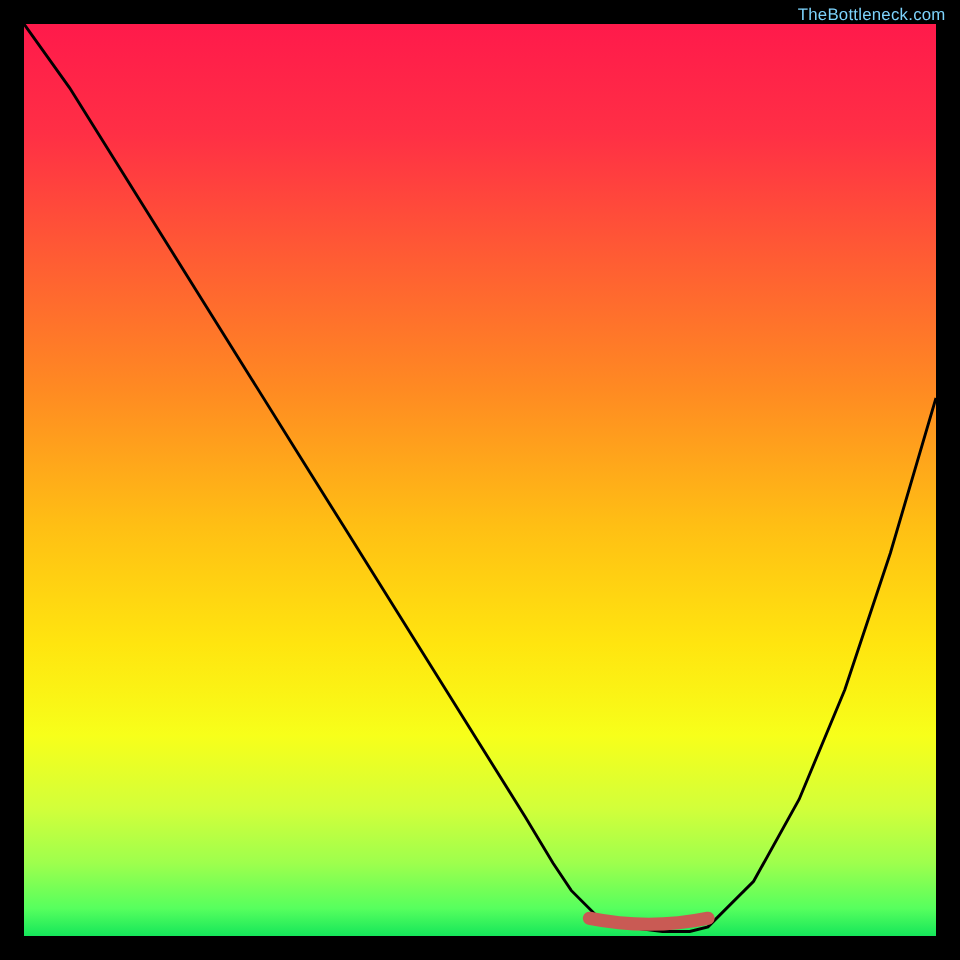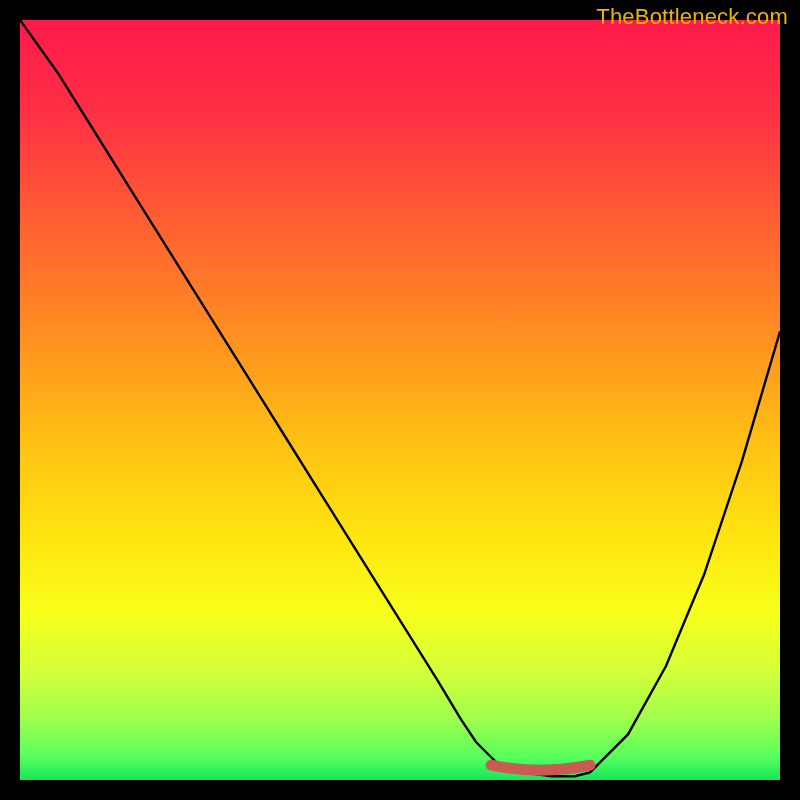--- a/index.html
+++ b/index.html
@@ -8,22 +8,22 @@
     width: 800px;
     height: 800px;
     background: #000;
     overflow: hidden;
   }
   .watermark {
     position: absolute;
     top: 4px;
     right: 12px;
     font-family: Arial, Helvetica, sans-serif;
-    font-size: 22px;
-    color: #eab308;
+    font-size: 14px;
+    color: #7dd3fc;
     z-index: 10;
     letter-spacing: 0.2px;
   }
   .frame {
     position: absolute;
     left: 20px;
     top: 20px;
     width: 760px;
     height: 760px;
     background: #000;

